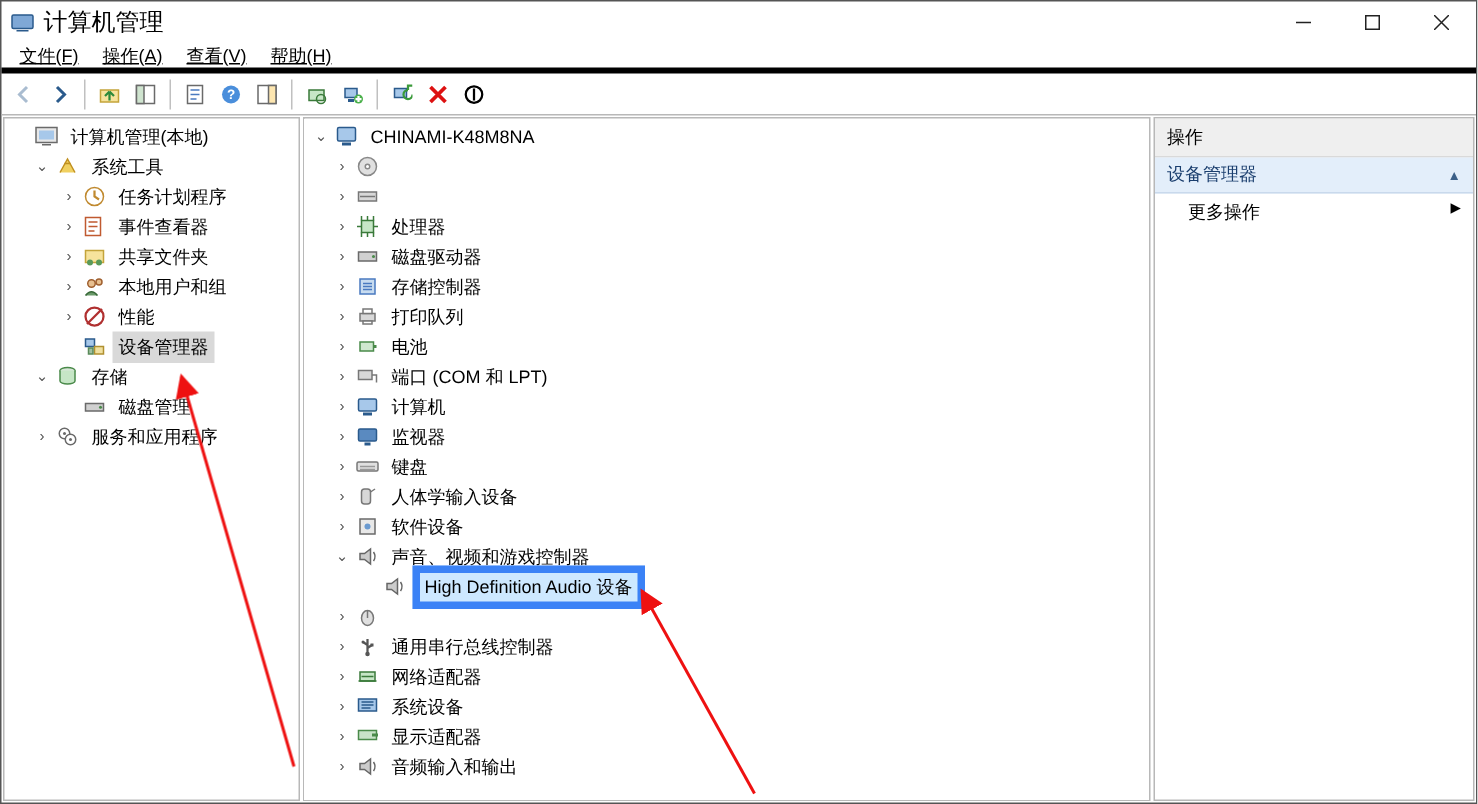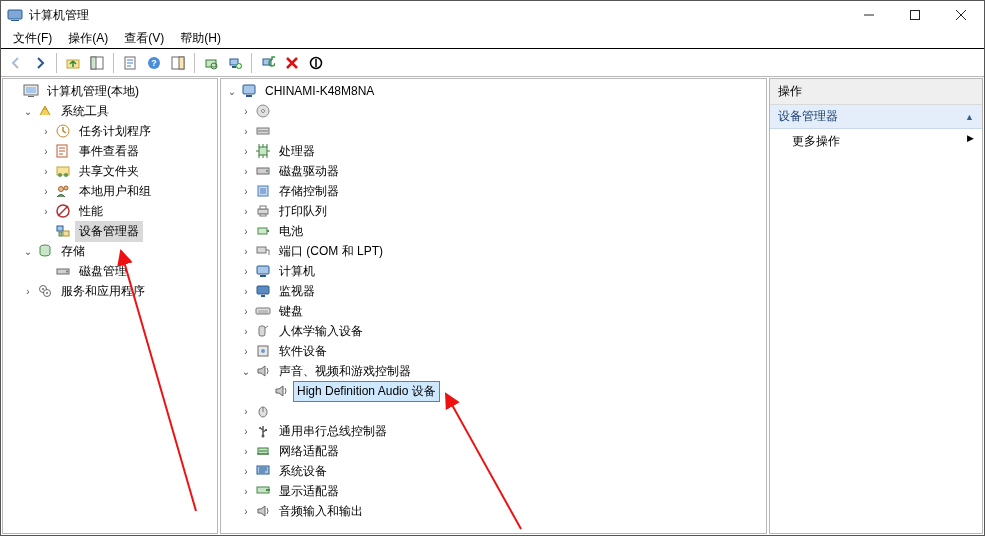--- a/index.html
+++ b/index.html
@@ -1,45 +1,45 @@
 <!DOCTYPE html>
 <html><head>
 <meta charset="utf-8">
 <style>
   * { box-sizing: border-box; }
   html, body { margin: 0; padding: 0; width: 985px; height: 536px; font-family: "Microsoft YaHei", "Segoe UI", Tahoma, sans-serif; font-size: 12px; background: #fff; overflow: hidden; }
   .window { width: 985px; height: 536px; border: 1px solid #555; display: flex; flex-direction: column; position: relative; }
   
   .titlebar { height: 28px; display: flex; align-items: center; padding: 0 0 0 6px; }
   .titlebar .app-icon { width: 16px; height: 16px; margin-right: 6px; display: flex; align-items: center; justify-content: center; }
-  .titlebar .title-text { flex: 0 0 auto; font-size: 12px; }
+  .titlebar .title-text { flex: 0 0 auto; font-size: 16px; }
   .titlebar .spacer { flex: 1; }
   .winbtn { width: 46px; height: 28px; display: flex; align-items: center; justify-content: center; color: #222; }
   
-  .menubar { height: 20px; display: flex; align-items: center; padding: 0 4px; border-bottom: 1px solid #000000; }
+  .menubar { height: 20px; display: flex; align-items: center; padding: 0 4px; border-bottom: 4px solid #000000; text-decoration: underline; }
   .menubar .menu-item { padding: 2px 8px; }
   
   .toolbar { height: 28px; display: flex; align-items: center; padding: 2px 4px; border-bottom: 1px solid #b8b8b8; gap: 2px; }
   .tb-btn { width: 22px; height: 22px; border: 1px solid transparent; display: flex; align-items: center; justify-content: center; border-radius: 2px; }
   .tb-btn.disabled { opacity: 0.4; }
   .tb-sep { width: 1px; height: 20px; background: #c0c0c0; margin: 0 3px; }
   
   .content { flex: 1; display: flex; min-height: 0; }
   .pane { border: 1px solid #b8b8b8; margin: 1px; background: #fff; overflow: auto; }
-  .left-pane { width: 216px; }
+  .left-pane { width: 198px; }
   .center-pane { flex: 1; position: relative; }
   .right-pane { width: 214px; display: flex; flex-direction: column; padding: 0; }
   
   .tree { padding: 2px 0 2px 2px; white-space: nowrap; }
   .tree-row { display: flex; align-items: center; height: 20px; padding: 0 2px; }
   .tree-row .expander { width: 14px; height: 14px; display: flex; align-items: center; justify-content: center; color: #555; font-size: 10px; margin-right: 2px; cursor: pointer; flex-shrink: 0; }
   .tree-row .node-icon { width: 16px; height: 16px; margin-right: 4px; display: flex; align-items: center; justify-content: center; flex-shrink: 0; }
   .tree-row .label { padding: 1px 3px; border: 1px solid transparent; border-radius: 0; }
   .tree-row.selected-left .label { background: #d9d9d9; }
-  .tree-row.selected-center .label { background: #cde8ff; border: 1px solid #3b82f6; }
+  .tree-row.selected-center .label { background: #cde8ff; border: 5px solid #3b82f6; }
   .indent-0 { padding-left: 2px; }
   .indent-1 { padding-left: 16px; }
   .indent-2 { padding-left: 34px; }
   
   .actions-header { background: #efefef; border-bottom: 1px solid #d9d9d9; padding: 4px 8px; font-weight: normal; }
   .actions-section { background: #e3eefa; border-bottom: 1px solid #c9d9ec; padding: 3px 8px; display: flex; align-items: center; justify-content: space-between; color: #1a3e6e; }
   .actions-section .tri { font-size: 9px; color: #3b5f88; }
   .actions-item { padding: 4px 8px 4px 22px; display: flex; align-items: flex-start; justify-content: space-between; }
   .actions-item .tri { font-size: 9px; }
   

